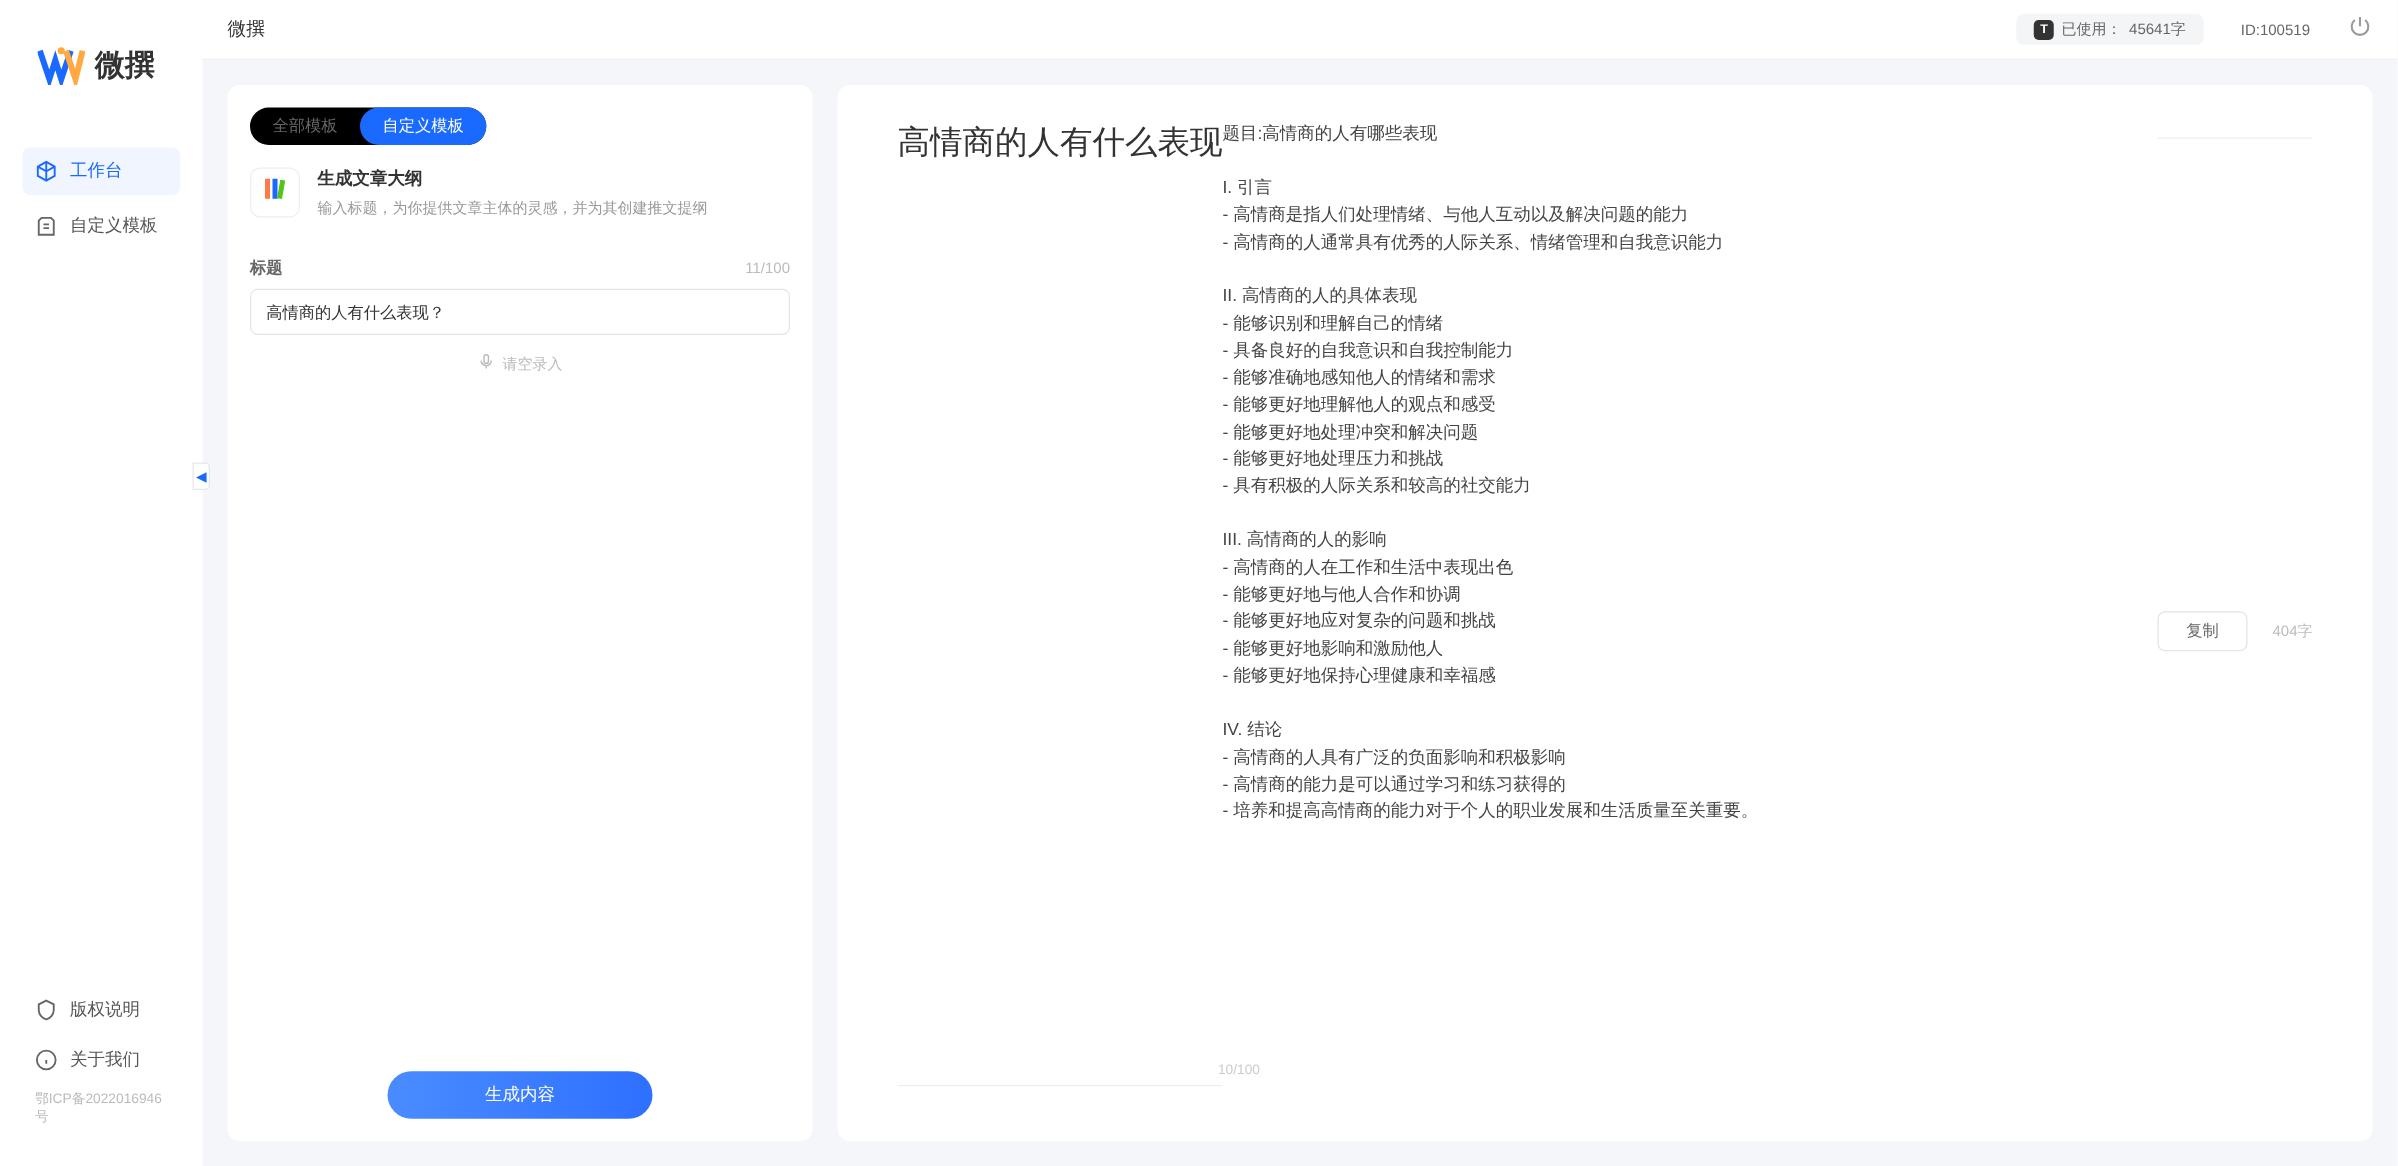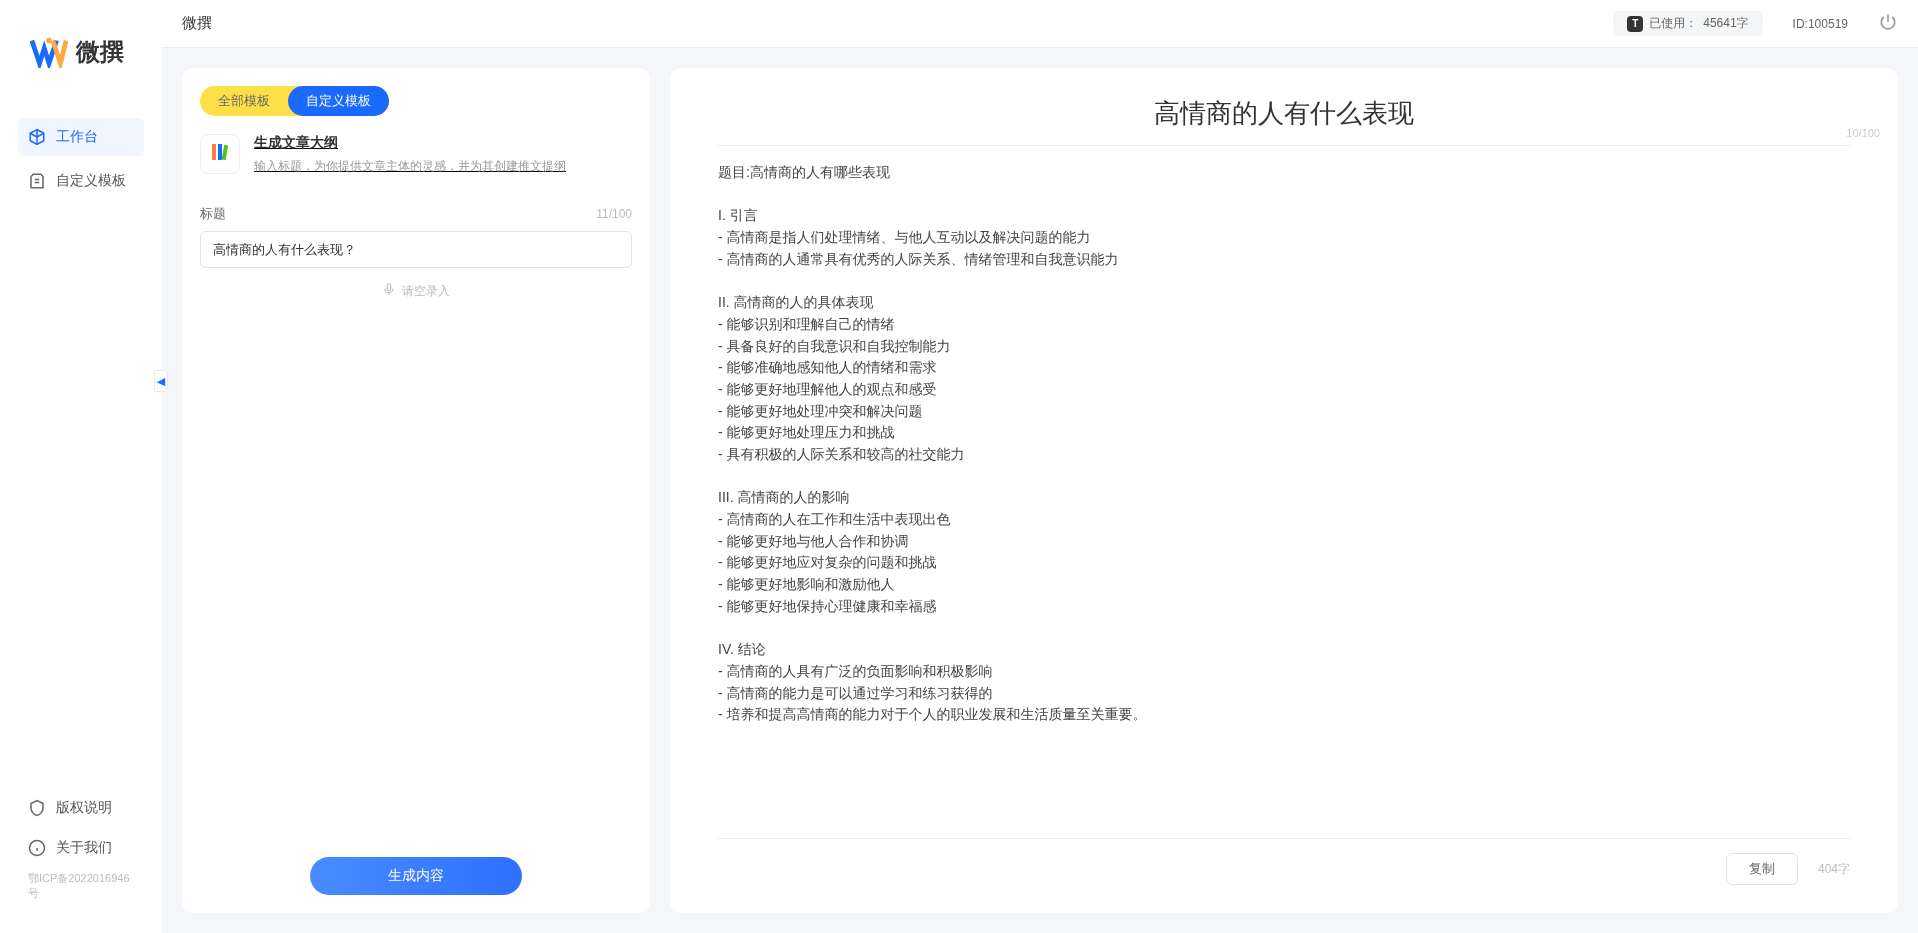--- a/index.html
+++ b/index.html
@@ -180,42 +180,41 @@
       width: 468px;
       background: #fff;
       border-radius: 10px;
       padding: 18px;
       display: flex;
       flex-direction: column;
       position: relative;
     }
     .tab-switch {
       display: flex;
-      background: #fde047;
+      background: #000000;
       border-radius: 20px;
       width: fit-content;
       margin-bottom: 18px;
     }
     .tab-btn {
       padding: 6px 18px;
       border-radius: 20px;
       font-size: 13px;
       cursor: pointer;
       color: #666;
     }
     .tab-btn.active {
       background: #1a6aff;
       color: #fff;
     }
     .template-card {
       display: flex;
       align-items: flex-start;
       gap: 14px;
       margin-bottom: 30px;
-      text-decoration: underline;
     }
     .template-icon-box {
       width: 40px;
       height: 40px;
       background: #fff;
       border: 1px solid #eee;
       border-radius: 8px;
       display: flex;
       align-items: center;
       justify-content: center;
@@ -236,20 +235,21 @@
     }
     .field-label-row {
       display: flex;
       justify-content: space-between;
       align-items: center;
       margin-bottom: 8px;
     }
     .field-label {
       font-size: 13px;
       color: #666;
+      font-weight: bold;
     }
     .char-count {
       font-size: 12px;
       color: #bbb;
     }
     .title-input {
       width: 100%;
       border: 1px solid #e2e4e9;
       border-radius: 6px;
       padding: 10px 12px;
@@ -281,21 +281,21 @@
       padding: 10px 78px;
       font-size: 14px;
       cursor: pointer;
     }
     .right-panel {
       flex: 1;
       background: #fff;
       border-radius: 10px;
       padding: 28px 48px;
       display: flex;
-      flex-direction: column;
+      flex-direction: row;
       position: relative;
     }
     .output-header {
       border-bottom: 1px solid #eee;
       padding-bottom: 14px;
       margin-bottom: 16px;
       position: relative;
     }
     .output-title {
       font-size: 26px;

